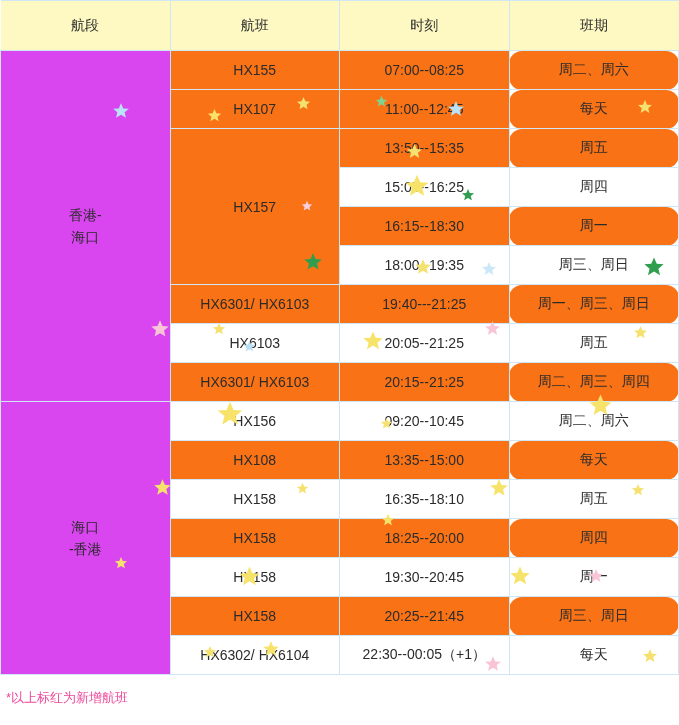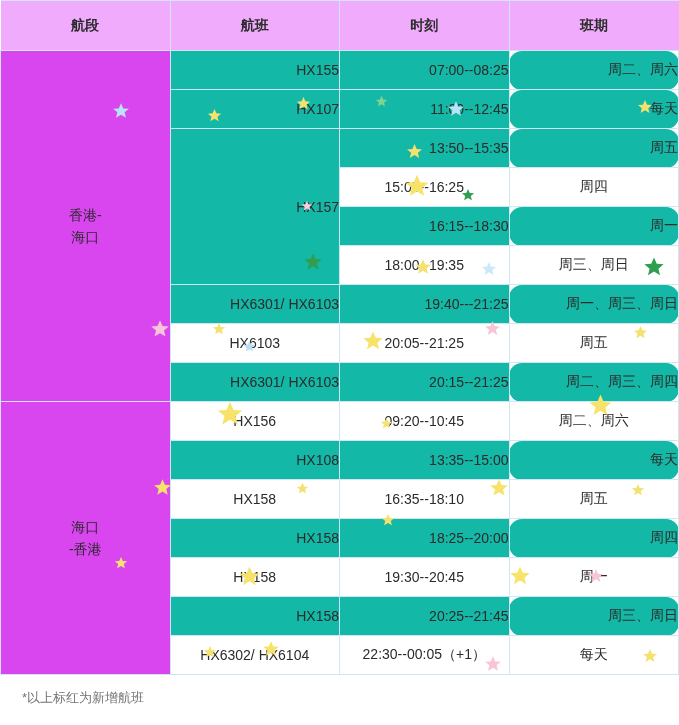--- a/index.html
+++ b/index.html
@@ -28,24 +28,24 @@
     text-align: center;
     vertical-align: middle;
     font-size: 14px;
     color: #2b2b2b;
     padding: 0;
   }
 
   
   thead th {
     height: 50px;
-    background: #f0abfc;
+    background: #fef9c3;
     color: #1f1f1f;
     font-size: 15px;
-    font-weight: bold;
+    font-weight: normal;
     border-top: none;
     border-left: none;
     border-right: 1px solid #cfe6f5;
     border-bottom: 2px solid #5bb9e8;
   }
   thead th.last { border-right: none; }
   thead th:first-child { border-left: none; }
 
   
   td.route {
@@ -54,33 +54,33 @@
     font-size: 15px;
     color: #1f1f1f;
     line-height: 22px;
     border-left: none;
   }
   td.flight { width: 163px; }
   td.time   { width: 205px; }
   td.days   { width: 204px; border-right: none; border-radius: 13px; }
 
   tr.row td { height: 39px; }
-  tr.alt td.cell { background: #14b8a6; text-align: right; }
+  tr.alt td.cell { background: #f97316; }
   tr.white td.cell { background: #ffffff; }
 
   td.cell { background: #ffffff; }
   .red { color: #e8384f; }
 
   .footnote {
     position: relative;
     z-index: 2;
     margin-top: 14px;
-    padding-left: 22px;
+    padding-left: 6px;
     font-size: 13px;
-    color: #737373;
+    color: #ec4899;
   }
 
   
   .deco {
     position: absolute;
     top: 0; left: 0;
     width: 679px; height: 725px;
     pointer-events: none;
     z-index: 5;
   }

